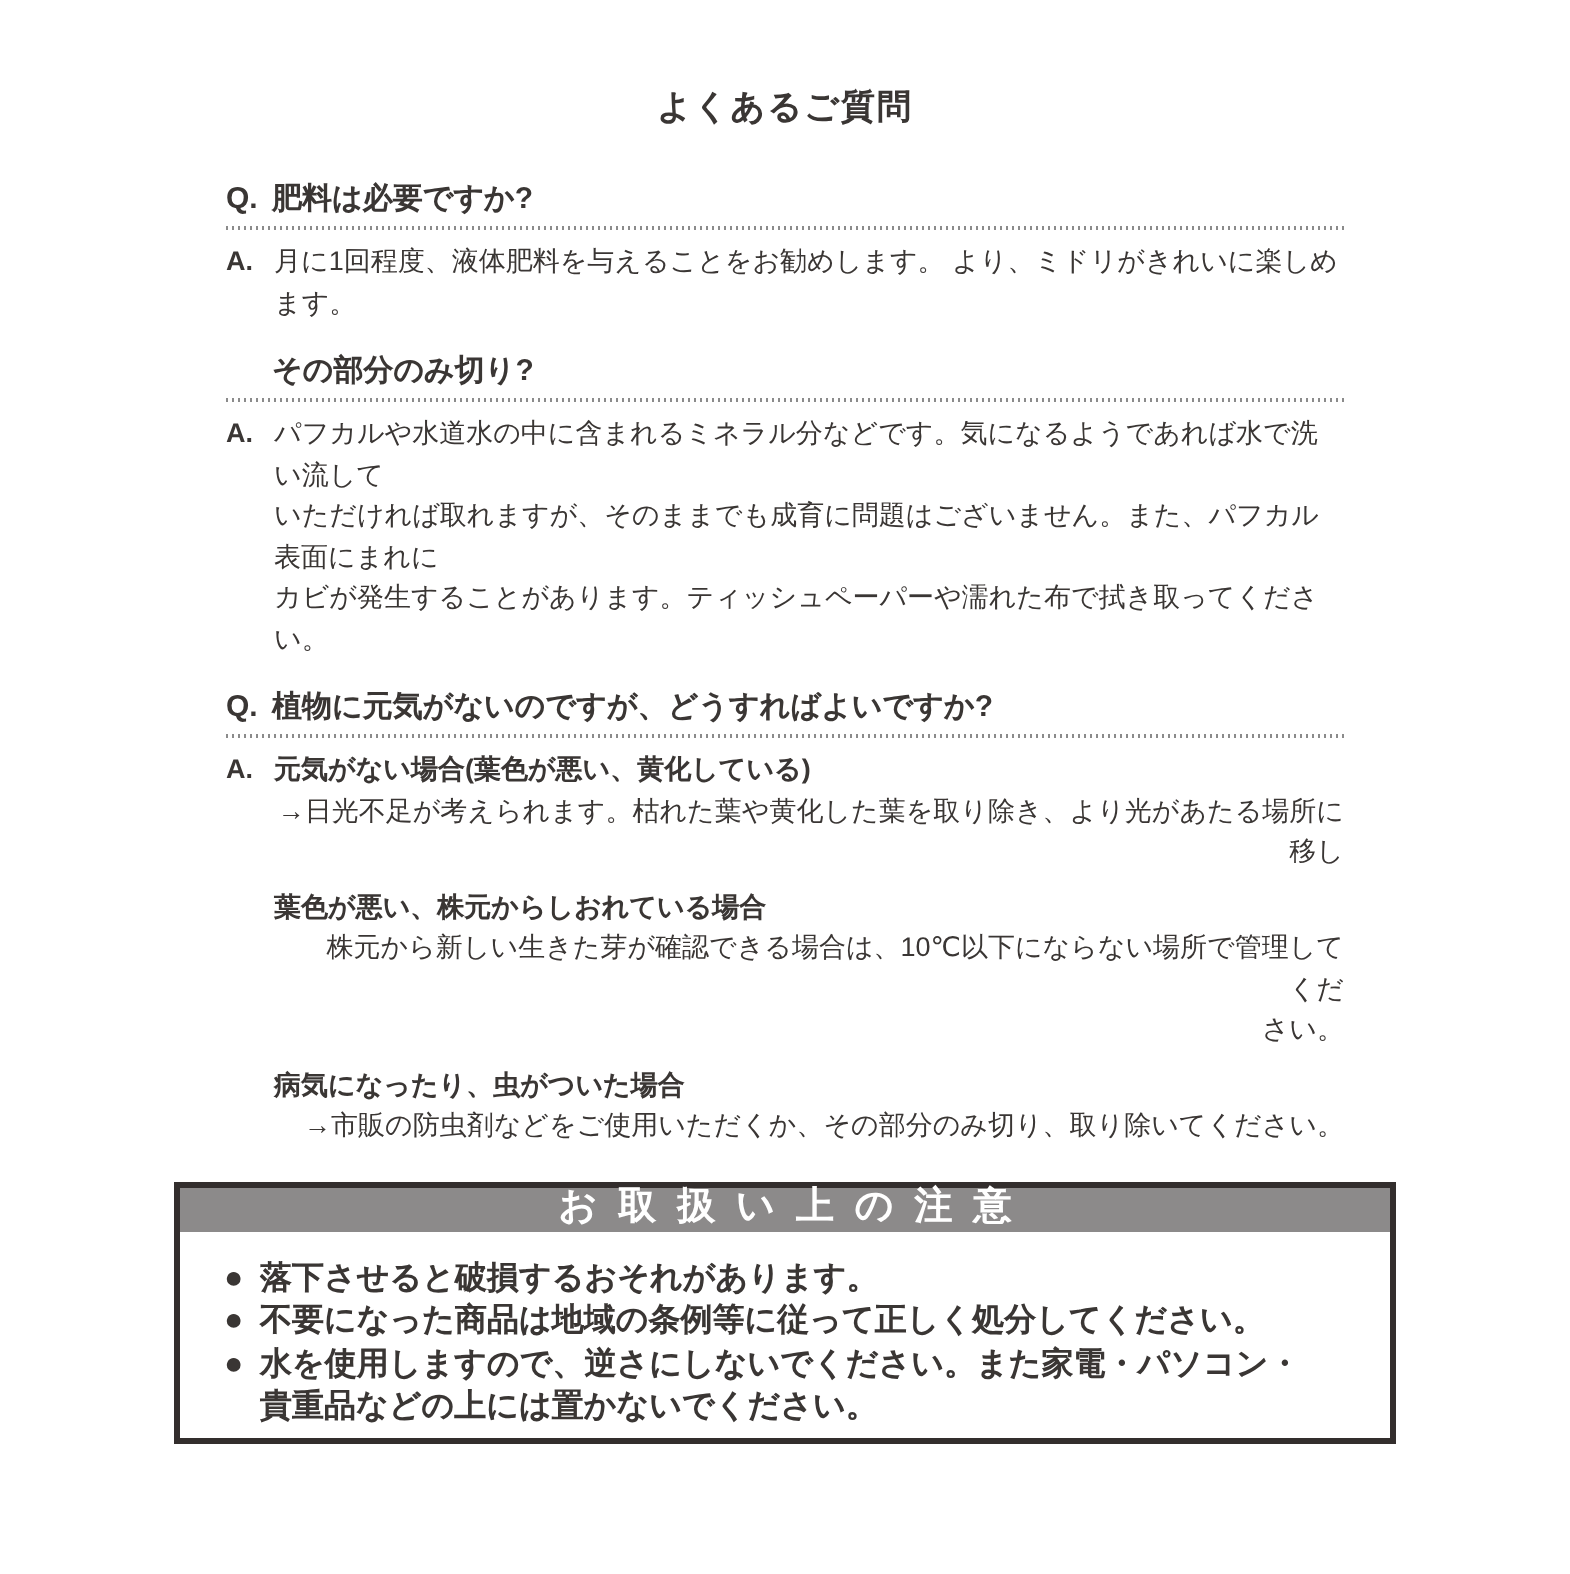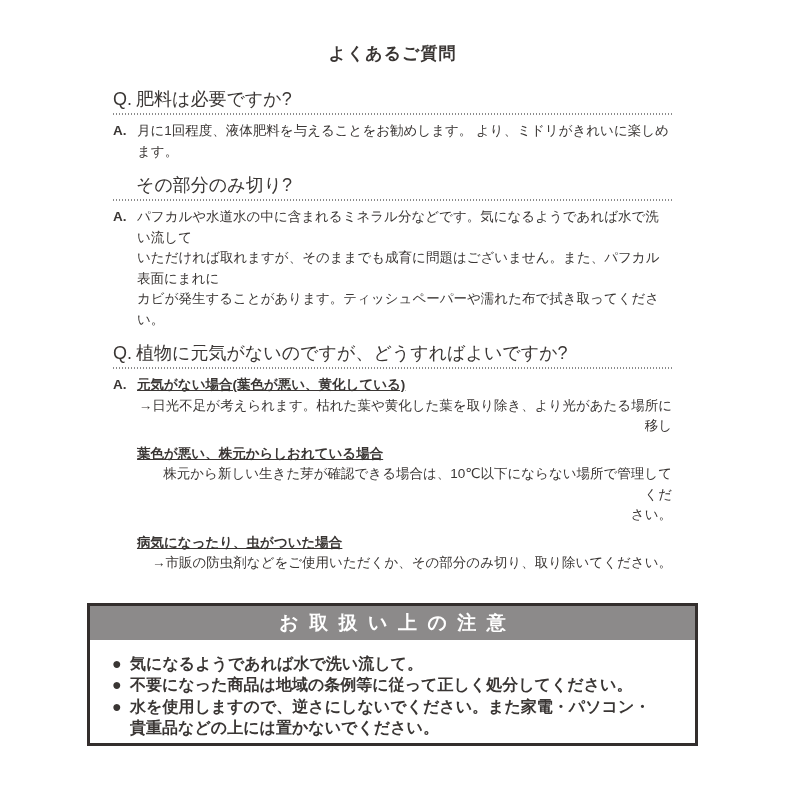--- a/index.html
+++ b/index.html
@@ -20,48 +20,48 @@
   }
   .page-title {
     text-align: center;
     font-size: 17px;
     font-weight: bold;
     letter-spacing: 1px;
     margin-bottom: 25px;
   }
   
   .qa-section { margin-bottom: 14px; }
-  .q-heading { font-size: 18px; font-weight: normal; line-height: 19px; }
+  .q-heading { font-size: 15px; font-weight: bold; line-height: 19px; }
   .q-line { display: block; }
   .q-line .q-label { display: inline-block; width: 23px; }
   .q-line.cont { padding-left: 23px; }
   .dotted-rule {
     height: 2px;
     margin-top: 4px;
     background-image: repeating-linear-gradient(to right, var(--dot_gray) 0 1px, transparent 1px 3px);
   }
   .answer { display: flex; margin-top: 6px; font-size: 13.5px; line-height: 20.5px; }
   .a-label { display: inline-block; width: 24px; flex: 0 0 24px; font-weight: bold; }
   .a-body { flex: 1; }
   .case-block { margin-bottom: 7px; }
-  .case-block:last-child { margin-bottom: 12px; }
-  .case-title { font-weight: bold; text-decoration: underline; }
+  .case-block:last-child { margin-bottom: 0; }
+  .case-title { font-weight: bold; }
   .case-lines { padding-left: 15px; text-align: right; }
   .case-line.arrow { margin-left: -15px; }
   
   .caution-box {
     margin: 17px -26px 0 -26px;
     border: 3px solid var(--border_dark);
     border-bottom-width: 3px;
     background: #fff;
   }
   .caution-header {
     background: var(--banner_gray);
-    height: 34px;
-    display: flex; align-items: center; justify-content: center; font-family: Liberation Serif, serif;
+    height: 22px;
+    display: flex; align-items: flex-start; justify-content: center; font-family: Liberation Serif, serif;
   }
   .caution-title {
     color: #ffffff;
     font-size: 19px;
     font-weight: bold;
     letter-spacing: 0.55em;
     text-indent: 0.55em;
     line-height: 1;
   }
   .caution-list {
@@ -143,21 +143,21 @@
 </section>
 
 <section class="caution-box">
   <div class="caution-header">
     <span class="caution-title">お取扱い上の注意</span>
   </div>
   <div class="caution-list">
     <div class="caution-item">
       <span class="bullet">●</span>
       <div class="caution-lines">
-          <div>気になるようであれば水で洗い流して。</div>
+          <div>落下させると破損するおそれがあります。</div>
         </div>
     </div>
     <div class="caution-item">
       <span class="bullet">●</span>
       <div class="caution-lines">
           <div>不要になった商品は地域の条例等に従って正しく処分してください。</div>
         </div>
     </div>
     <div class="caution-item">
       <span class="bullet">●</span>

